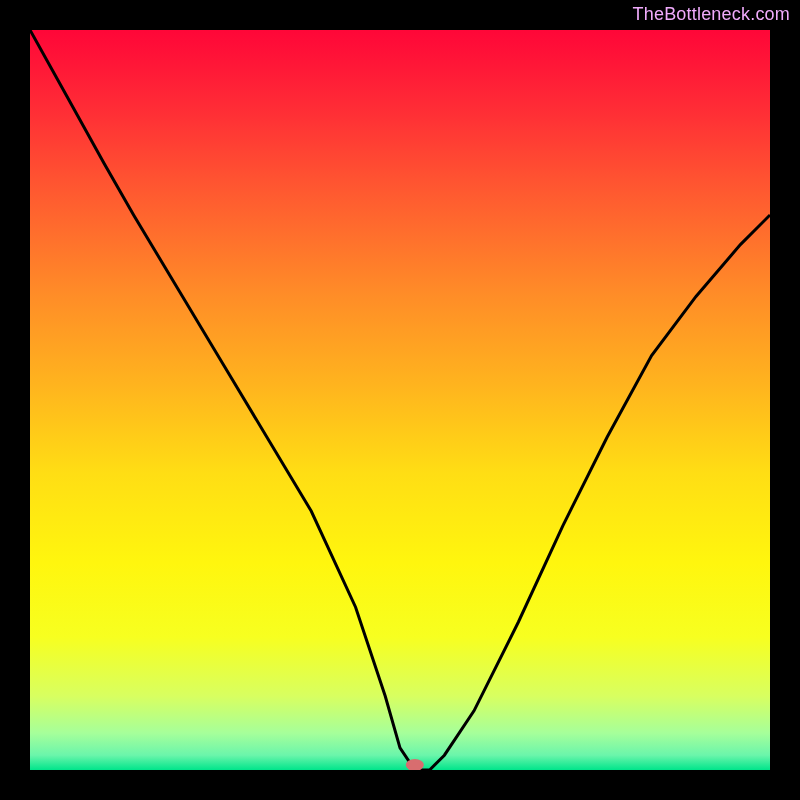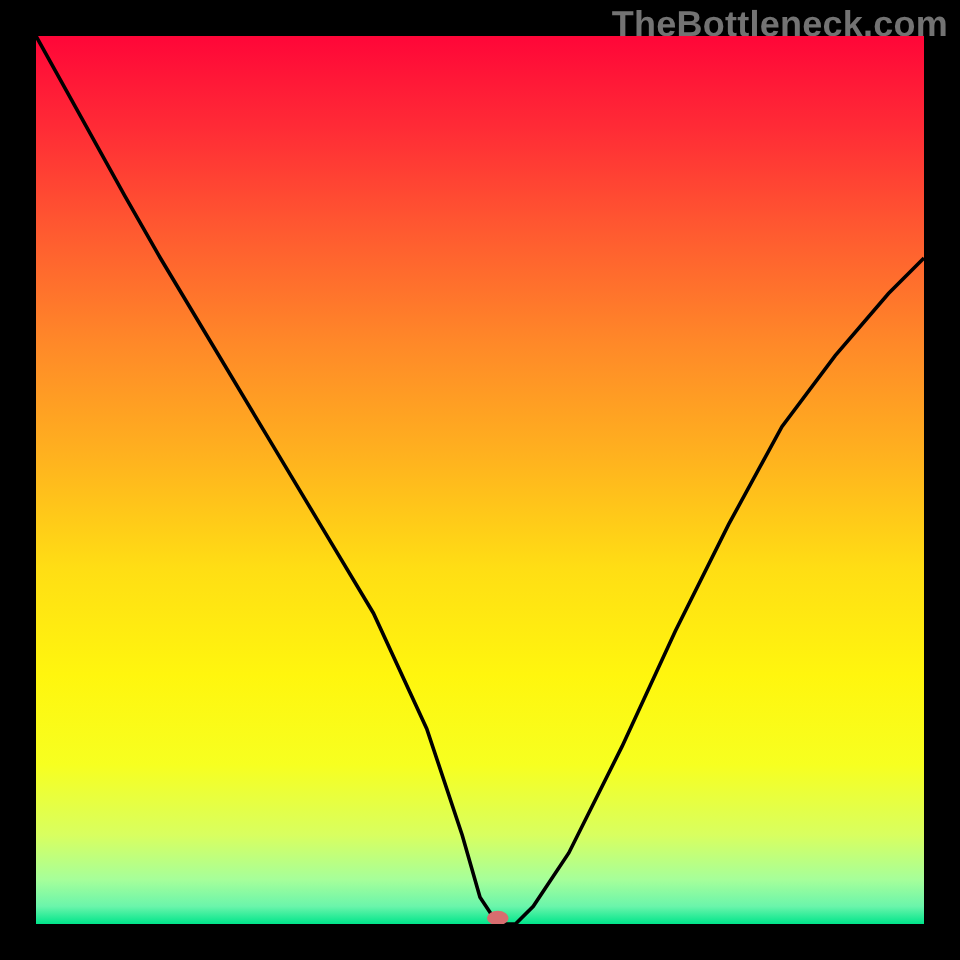--- a/index.html
+++ b/index.html
@@ -13,23 +13,23 @@
   .outer {
     position: relative;
     width: 800px;
     height: 800px;
     background: #000;
   }
   .watermark {
     position: absolute;
     top: 4px;
     right: 10px;
-    color: #737373;
-    font-size: 30px;
-    font-weight: 700;
+    color: #f0abfc;
+    font-size: 18px;
+    font-weight: 400;
     letter-spacing: 0.2px;
   }
   .plot-area {
     position: absolute;
     left: 30px;
     top: 30px;
     width: 740px;
     height: 740px;
     overflow: hidden;
   }

